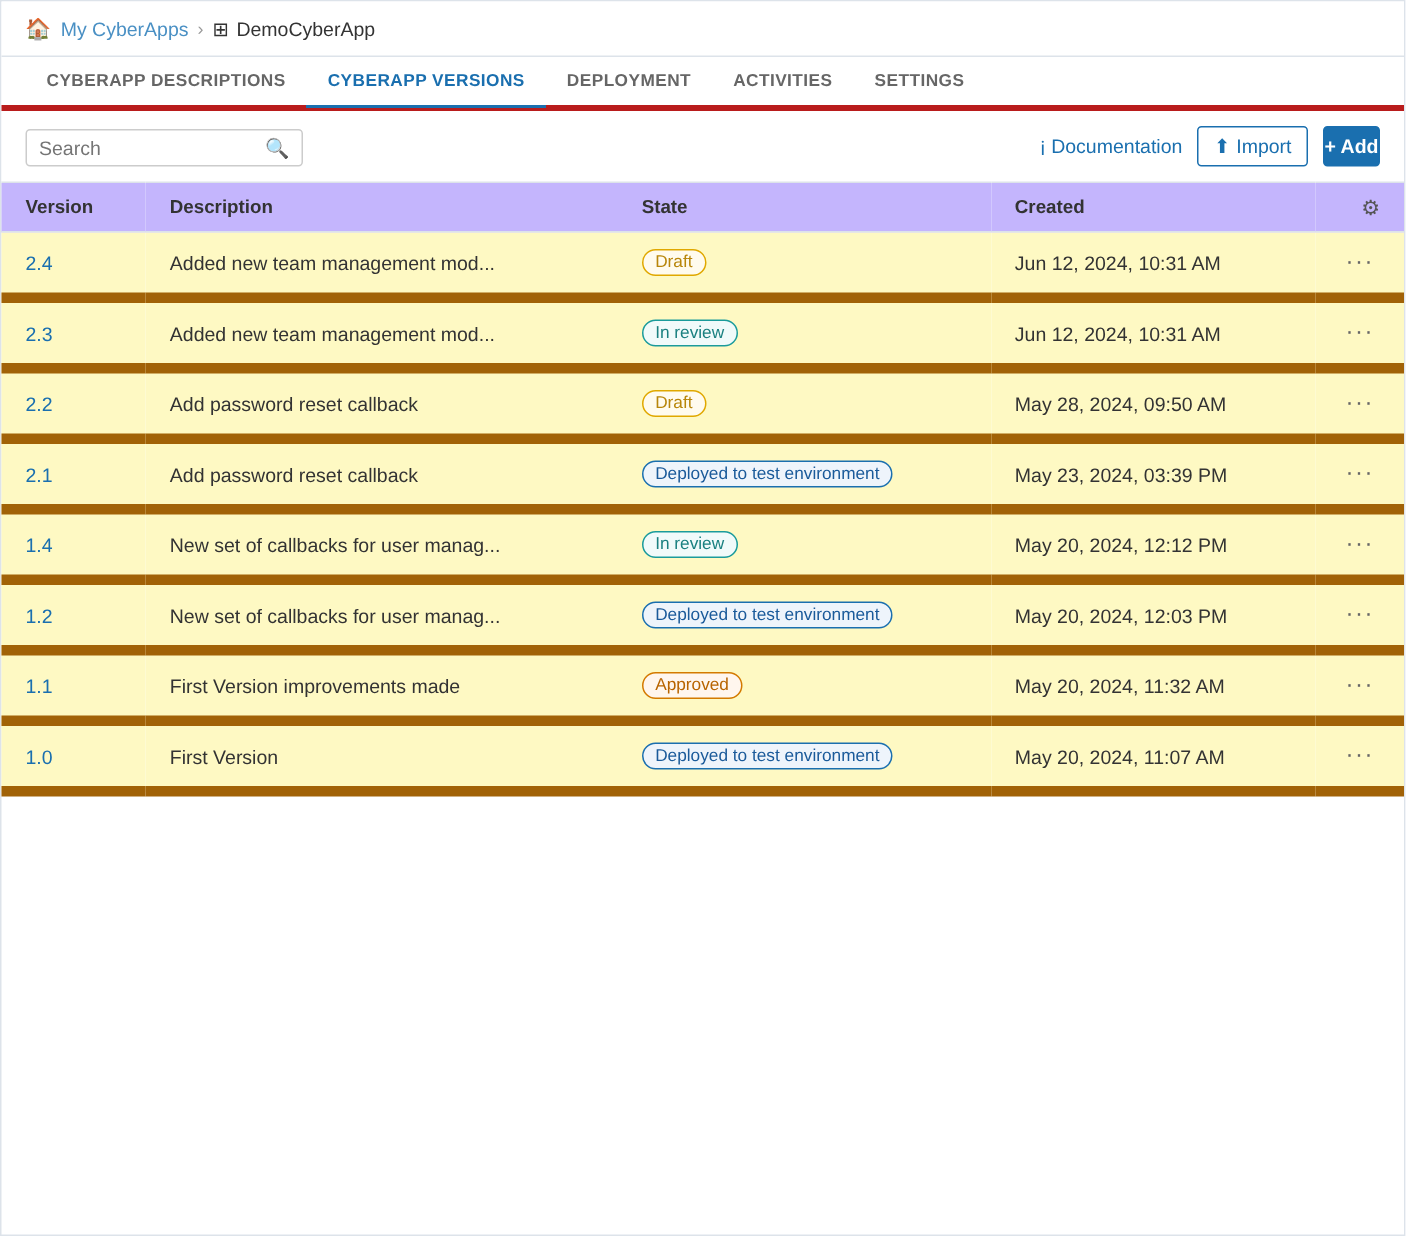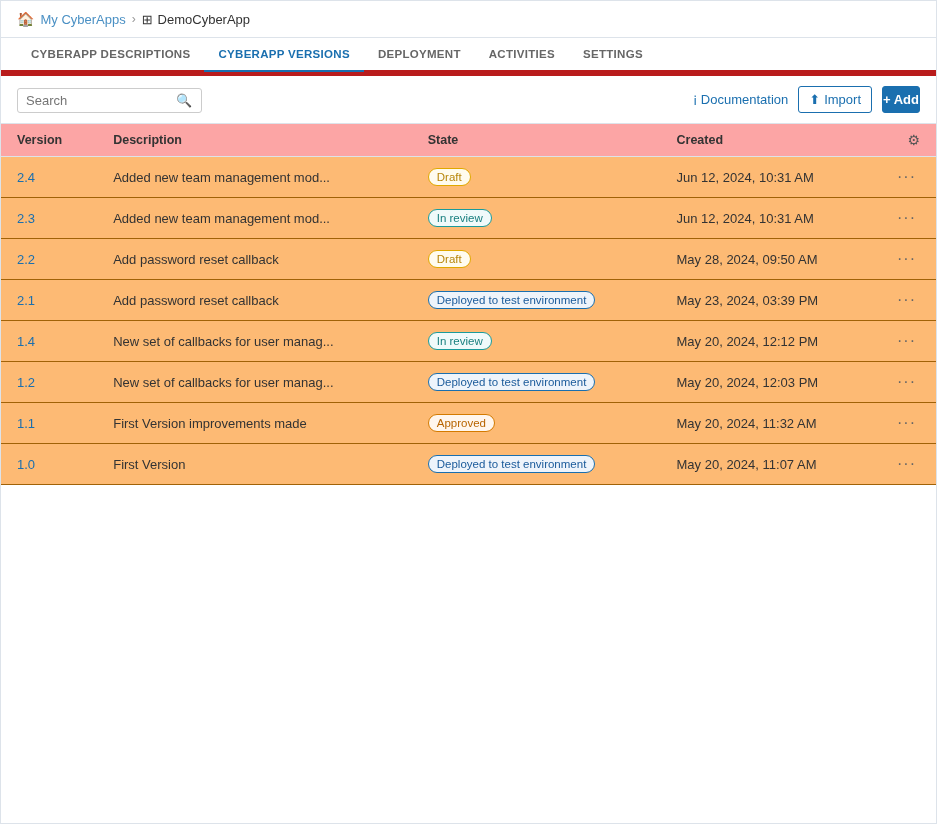--- a/index.html
+++ b/index.html
@@ -43,21 +43,21 @@
       display: flex;
       align-items: center;
       gap: 5px;
     }
     
     .nav-tabs {
       display: flex;
       align-items: flex-end;
       padding: 0 16px;
       background: #fff;
-      border-bottom: 6px solid #b91c1c;
+      border-bottom: 4px solid #b91c1c;
       gap: 0;
     }
     .nav-tab {
       padding: 10px 14px;
       font-size: 11.5px;
       font-weight: 600;
       color: #666;
       cursor: pointer;
       border-bottom: 2px solid transparent;
       margin-bottom: -2px;
@@ -143,38 +143,38 @@
       border-radius: 3px;
       padding: 5px 0;
       font-weight: 600;
     }
     
     .data-table {
       width: 100%;
       border-collapse: collapse;
     }
     .data-table thead tr {
-      background: #fca5a5;
+      background: #c4b5fd;
       border-top: 1px solid #dde3ea;
       border-bottom: 1px solid #dde3ea;
     }
     .data-table thead th {
       padding: 8px 16px;
       text-align: left;
       font-size: 12.5px;
       font-weight: 600;
       color: #333;
     }
     .data-table thead th.settings-col {
       text-align: right;
       width: 40px;
     }
     .data-table tbody tr {
-      border-bottom: 1px solid #a16207;
-      background: #fdba74;
+      border-bottom: 7px solid #a16207;
+      background: #fef9c3;
     }
     .data-table tbody td {
       padding: 9px 16px;
       font-size: 13px;
       color: #333;
       vertical-align: middle;
     }
     .version-link {
       color: #1a6faf;
       cursor: pointer;

